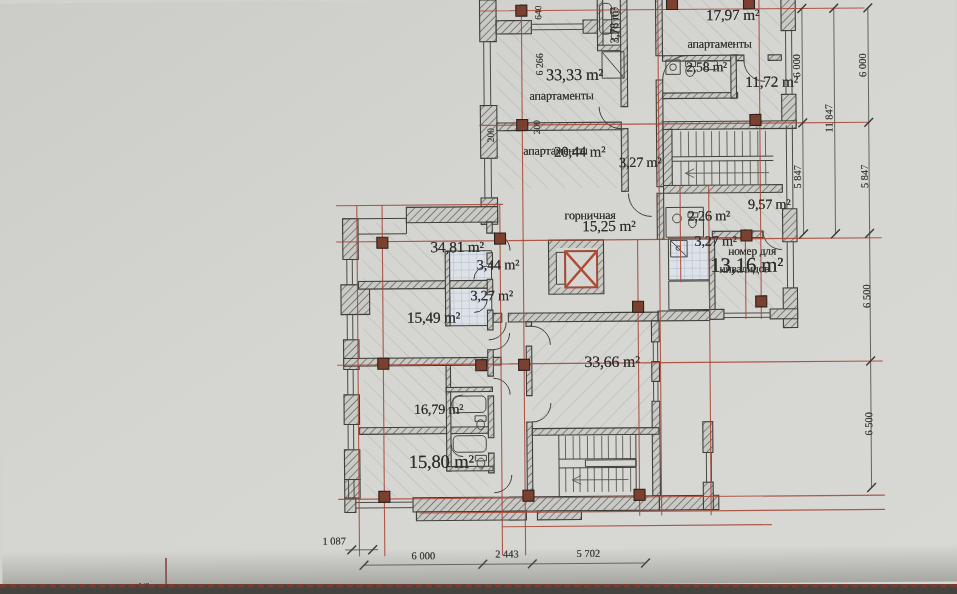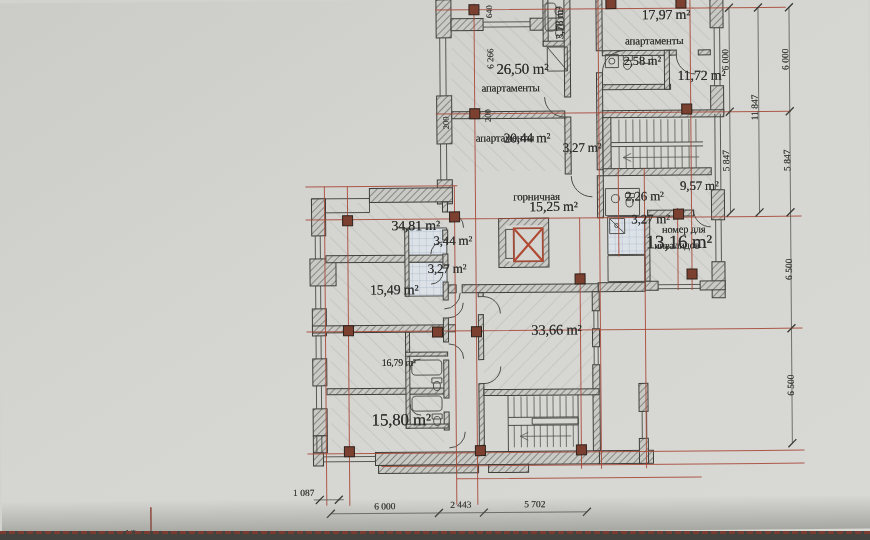--- a/index.html
+++ b/index.html
@@ -261,38 +261,38 @@
 
       <rect x="0" y="498" width="880" height="34" fill="url(#gBot)"></rect>
     </svg>
 
     <div class="labels">
       <span class="lbl" style="left:668px;top:17px;font-size:14px">17,97 m²</span>
       <span class="lbl" style="left:656px;top:42px;font-size:11px">апартаменты</span>
       <span class="lbl" style="left:644px;top:63px;font-size:12.5px">2,58 m²</span>
       <span class="lbl" style="left:703px;top:78px;font-size:14px">11,72 m²</span>
       <span class="lbl rot" style="left:561px;top:24px;font-size:11px">3,78 m²</span>
-      <span class="lbl" style="left:524px;top:70px;font-size:15px">26,50 m²</span>
+      <span class="lbl" style="left:524px;top:70px;font-size:15px">33,33 m²</span>
       <span class="lbl" style="left:512px;top:88px;font-size:11px">апартаменты</span>
       <span class="lbl" style="left:506px;top:138px;font-size:11px">апартаменты</span>
       <span class="lbl" style="left:528px;top:139px;font-size:13.5px">20,44 m²</span>
       <span class="lbl" style="left:583px;top:149px;font-size:13px">3,27 m²</span>
       <span class="lbl" style="left:537px;top:197px;font-size:11px">горничная</span>
       <span class="lbl" style="left:554px;top:208px;font-size:14px">15,25 m²</span>
       <span class="lbl" style="left:645px;top:198px;font-size:13px">2,26 m²</span>
       <span class="lbl" style="left:700px;top:188px;font-size:13px">9,57 m²</span>
       <span class="lbl" style="left:651px;top:221px;font-size:13px">3,27 m²</span>
       <span class="lbl" style="left:684px;top:231px;font-size:10.5px">номер для</span>
       <span class="lbl" style="left:677px;top:247px;font-size:10.5px">инвалидов</span>
       <span class="lbl" style="left:679px;top:244px;font-size:19px">13,16 m²</span>
       <span class="lbl" style="left:416px;top:226px;font-size:14px">34,81 m²</span>
       <span class="lbl" style="left:453px;top:241px;font-size:13px">3,44 m²</span>
       <span class="lbl" style="left:447px;top:269px;font-size:13px">3,27 m²</span>
       <span class="lbl" style="left:394px;top:290px;font-size:14px">15,49 m²</span>
-      <span class="lbl" style="left:398px;top:362px;font-size:10px">16,79 m²</span>
+      <span class="lbl" style="left:398px;top:372px;font-size:13px">16,79 m²</span>
       <span class="lbl" style="left:400px;top:420px;font-size:17px">15,80 m²</span>
       <span class="lbl" style="left:556px;top:331px;font-size:14.5px">33,66 m²</span>
 
       <span class="lbl rot dim" style="left:491px;top:12px;font-size:8.5px">640</span>
       <span class="lbl rot dim" style="left:492px;top:59px;font-size:9px">6 266</span>
       <span class="lbl rot dim" style="left:489px;top:116px;font-size:8.5px">200</span>
       <span class="lbl rot dim" style="left:447px;top:123px;font-size:8.5px">200</span>
 
       <span class="lbl rot dim" style="left:727px;top:62px;font-size:9.5px">6 000</span>
       <span class="lbl rot dim" style="left:727px;top:163px;font-size:9.5px">5 847</span>

